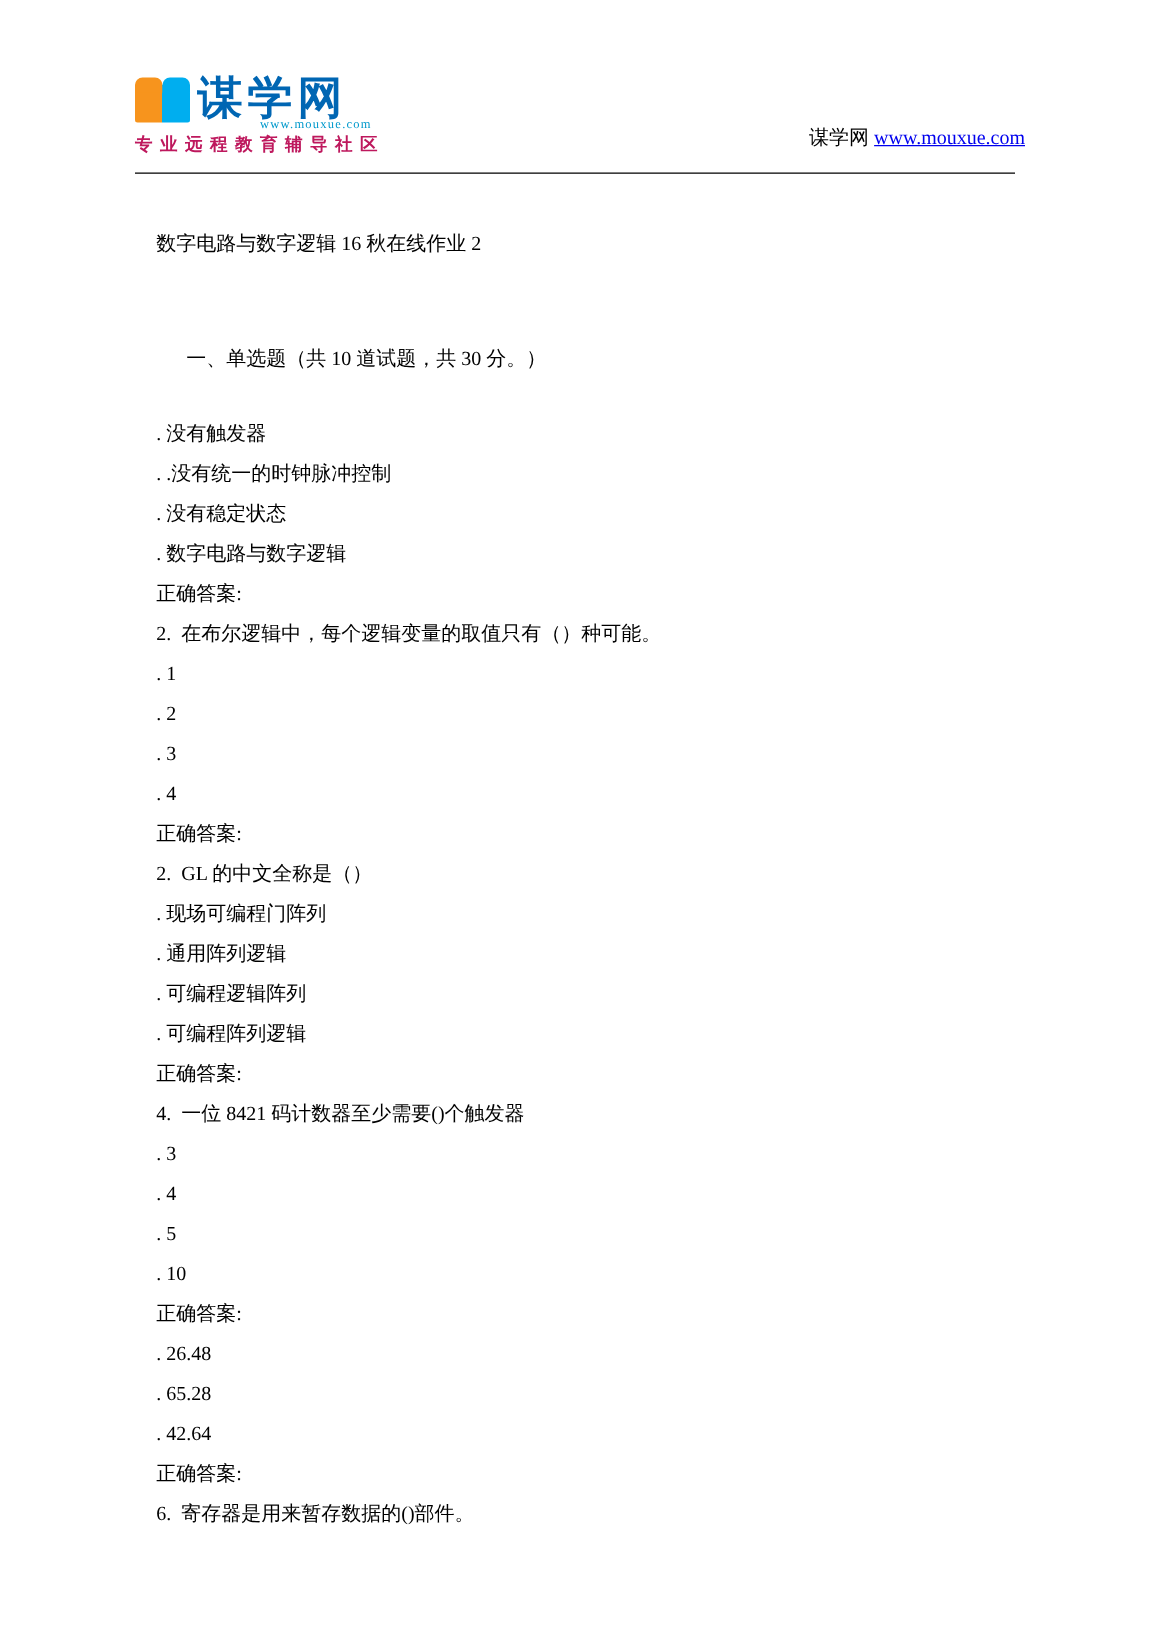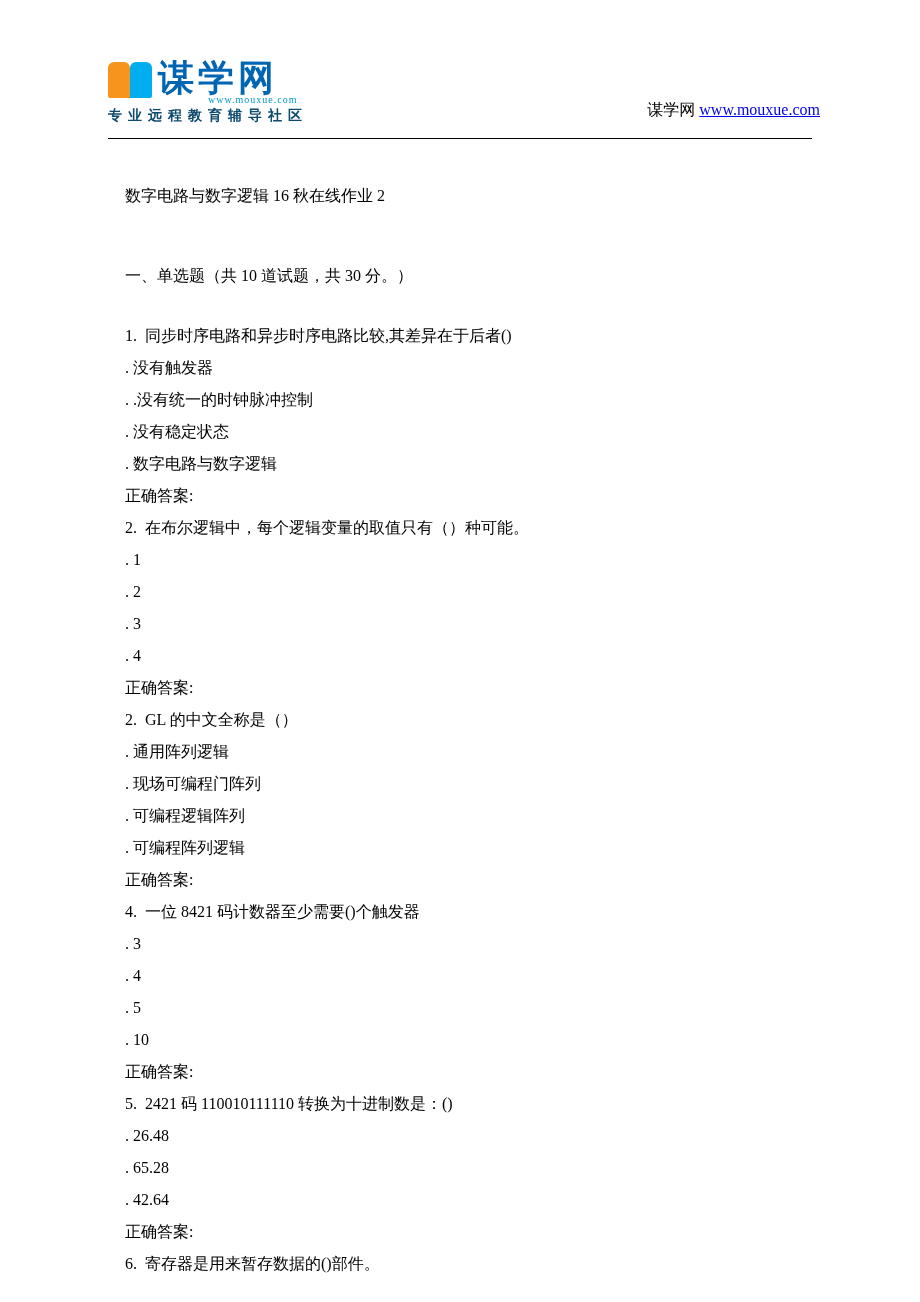--- a/index.html
+++ b/index.html
@@ -65,21 +65,21 @@
     }
     .brand-domain {
       font-size: 10px;
       color: #0099cc;
       margin-top: -2px;
       margin-left: 50px;
       letter-spacing: 1px;
     }
     .brand-sub {
       font-family: "Microsoft YaHei", sans-serif;
-      color: #0c4a6e;
+      color: #be185d;
       font-size: 14px;
       letter-spacing: 6px;
       font-weight: bold;
     }
     .site-ref {
       font-size: 16px;
       color: #000;
       padding-bottom: 4px;
       margin-top: 16px;
     }
@@ -95,22 +95,22 @@
       border-top: 1.5px solid #000;
     }
     .content {
       position: absolute;
       top: 180px;
       left: 125px;
       right: 125px;
       line-height: 2.0;
       font-size: 16px;
     }
-    .doc-title { margin-bottom: 48px; }
-    .section-title { margin-bottom: 28px; }
+    .doc-title { margin-bottom: 60px; }
+    .section-title { margin-bottom: 28px; margin-left: 24px; }
     .q-line, .opt-line, .ans-line { white-space: pre-wrap; }
   </style>
 </head>
 <body>
 
 <div class="header">
   <div class="logo-block">
     <div class="logo-top">
       <div class="book-shape"></div>
       <div>
@@ -126,49 +126,47 @@
 </div>
 
 <div class="divider"></div>
 
 <div class="content">
 
   <div class="doc-title">数字电路与数字逻辑 16 秋在线作业 2</div>
 
   <div class="section-title">一、单选题（共 10 道试题，共 30 分。）</div>
 
-  <div class="q-line">1.  同步时序电路和异步时序电路比较,其差异在于后者()</div>
   <div class="opt-line">. 没有触发器</div>
   <div class="opt-line">. .没有统一的时钟脉冲控制</div>
   <div class="opt-line">. 没有稳定状态</div>
   <div class="opt-line">. 数字电路与数字逻辑</div>
   <div class="ans-line">正确答案:</div>
 
   <div class="q-line">2.  在布尔逻辑中，每个逻辑变量的取值只有（）种可能。</div>
   <div class="opt-line">. 1</div>
   <div class="opt-line">. 2</div>
   <div class="opt-line">. 3</div>
   <div class="opt-line">. 4</div>
   <div class="ans-line">正确答案:</div>
 
   <div class="q-line">2.  GL 的中文全称是（）</div>
+  <div class="opt-line">. 现场可编程门阵列</div>
   <div class="opt-line">. 通用阵列逻辑</div>
-  <div class="opt-line">. 现场可编程门阵列</div>
   <div class="opt-line">. 可编程逻辑阵列</div>
   <div class="opt-line">. 可编程阵列逻辑</div>
   <div class="ans-line">正确答案:</div>
 
   <div class="q-line">4.  一位 8421 码计数器至少需要()个触发器</div>
   <div class="opt-line">. 3</div>
   <div class="opt-line">. 4</div>
   <div class="opt-line">. 5</div>
   <div class="opt-line">. 10</div>
   <div class="ans-line">正确答案:</div>
 
-  <div class="q-line">5.  2421 码 110010111110 转换为十进制数是：()</div>
   <div class="opt-line">. 26.48</div>
   <div class="opt-line">. 65.28</div>
   <div class="opt-line">. 42.64</div>
   <div class="ans-line">正确答案:</div>
 
   <div class="q-line">6.  寄存器是用来暂存数据的()部件。</div>
 
 </div>
 
 </body></html>

